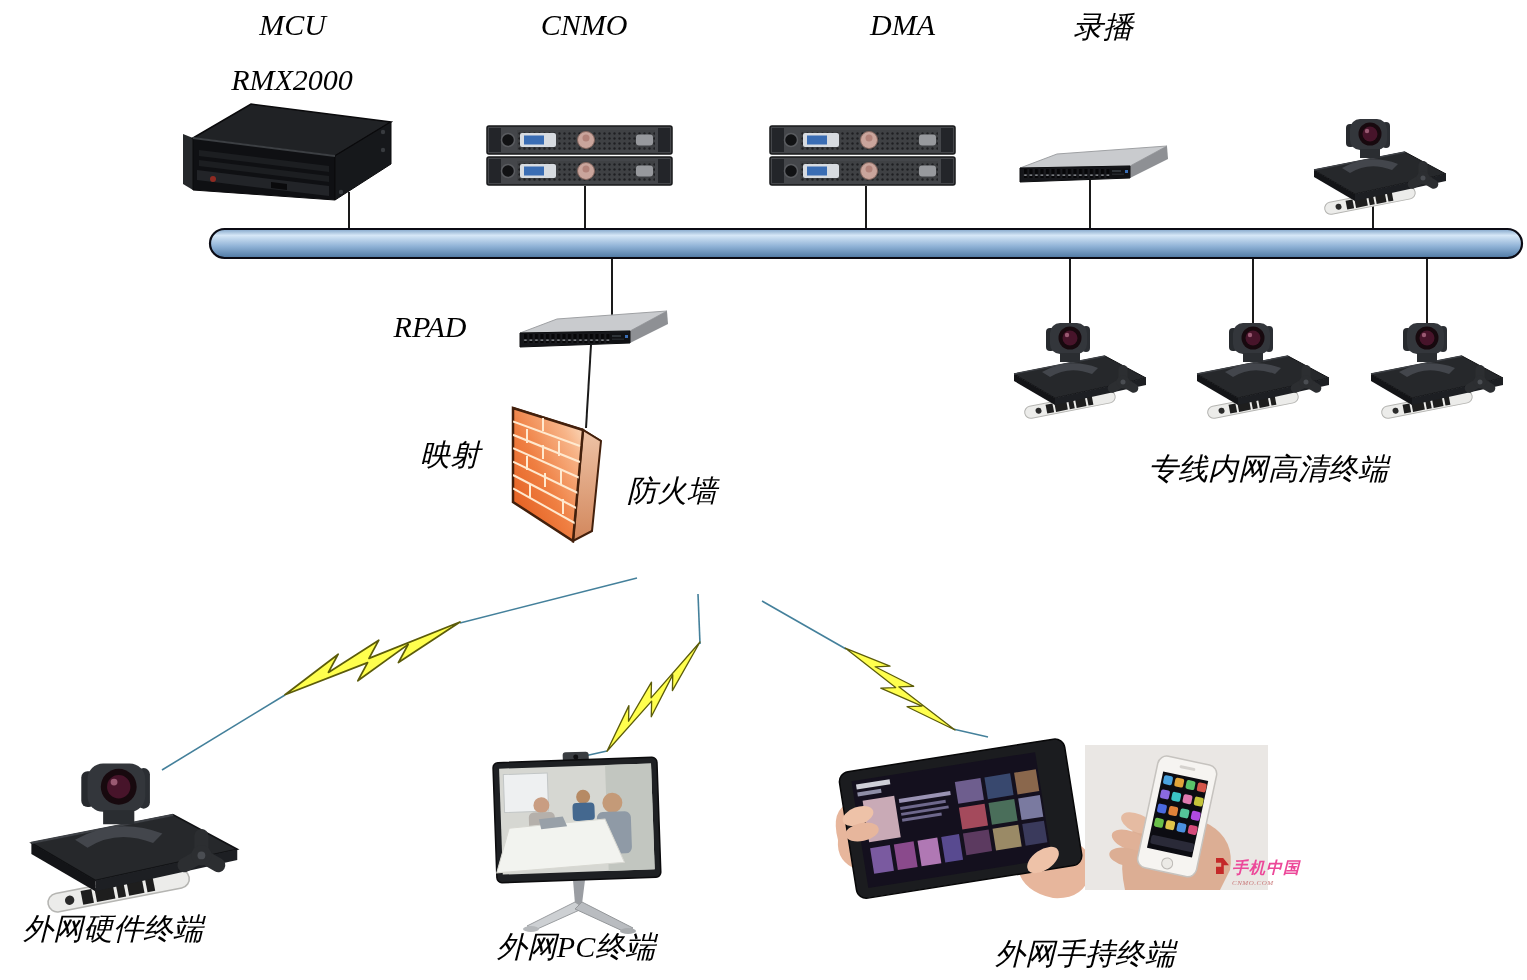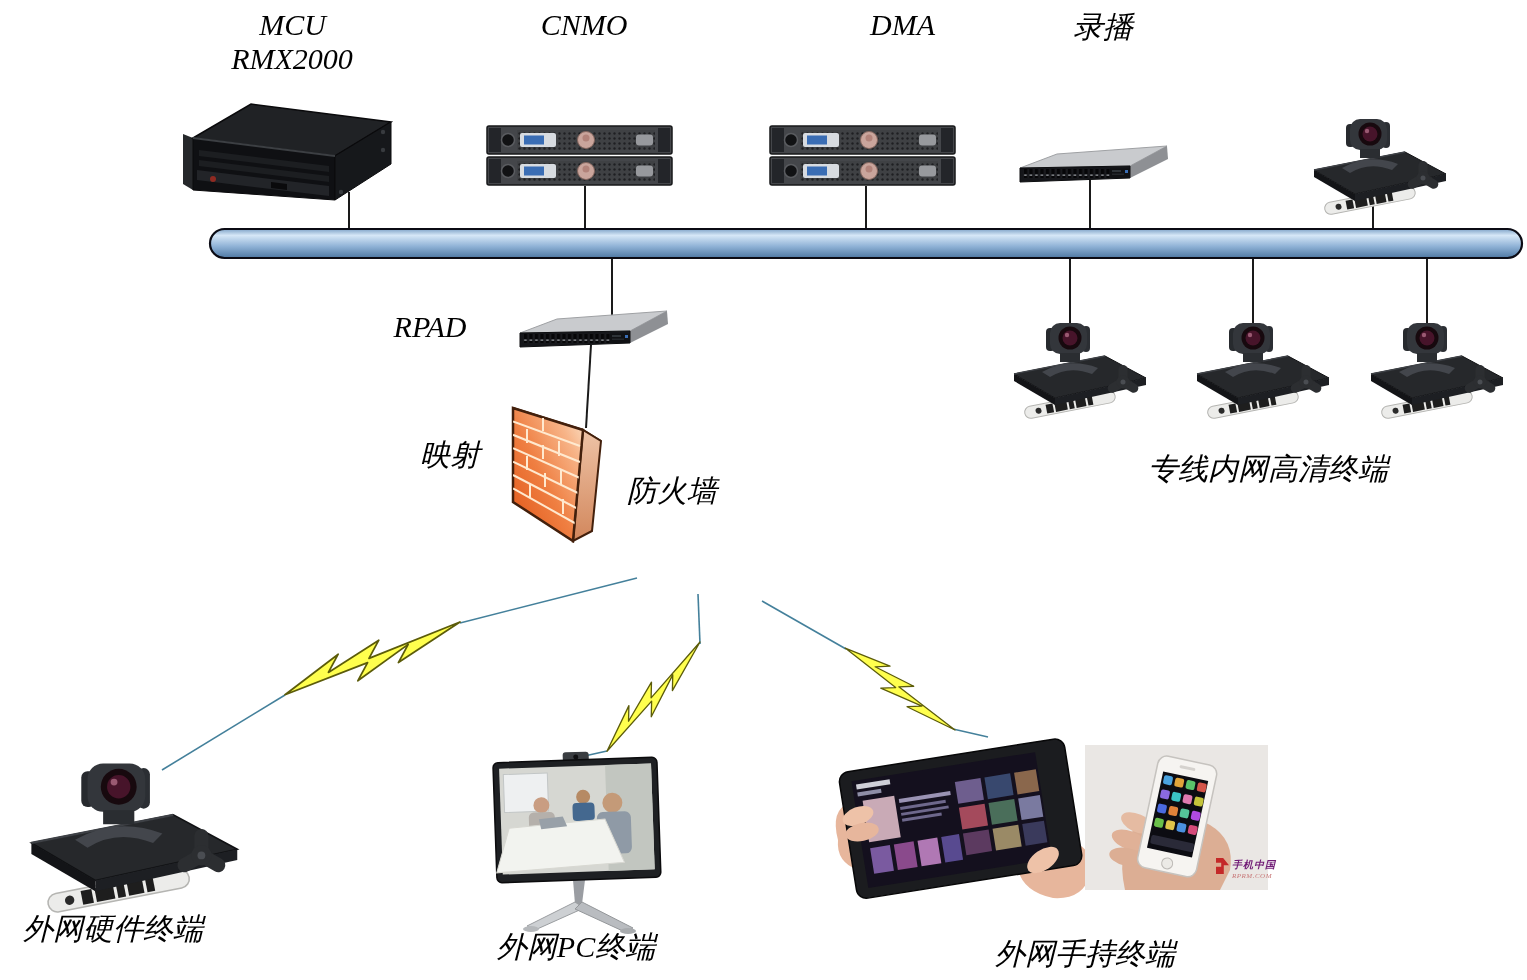--- a/index.html
+++ b/index.html
@@ -4,21 +4,21 @@
 <style>
   html,body{margin:0;padding:0;background:#fff;}
   #canvas{position:relative;width:1527px;height:980px;background:#fff;overflow:hidden;
           font-family:"Liberation Serif","DejaVu Serif",serif;font-style:italic;}
   #gfx{position:absolute;left:0;top:0;}
   .lbl{position:absolute;color:#000;font-size:30px;line-height:1.1;text-align:center;
        white-space:nowrap;font-family:"Liberation Serif","DejaVu Serif",serif;}
   .wm{position:absolute;left:1216px;top:858px;display:flex;align-items:flex-start;gap:3px;}
   .wm .mark{width:13px;height:16px;background:#c42828;clip-path:polygon(0 0,55% 0,100% 45%,60% 45%,60% 100%,0 100%,0 55%,40% 55%,40% 30%,0 30%);}
   .wm .txt{display:flex;flex-direction:column;}
-  .wm .brand{color:#701a75;font-size:10px;font-weight:bold;letter-spacing:1px;text-align:center;}
+  .wm .brand{color:#ec4899;font-size:16px;font-weight:bold;letter-spacing:1px;text-align:center;}
   .wm .site{color:#c87878;font-size:7px;letter-spacing:.5px;}
 </style>
 </head>
 <body>
 
 <div id="canvas">
 
 <svg id="gfx" width="1527" height="980" viewBox="0 0 1527 980">
   <defs>
     <linearGradient id="busGrad" x1="0" y1="0" x2="0" y2="1">
@@ -276,33 +276,33 @@
       <rect x="71" y="76.5" width="9" height="9" rx="2" fill="#6abf4a"></rect>
       <rect x="82.5" y="76.5" width="9" height="9" rx="2" fill="#e0c44a"></rect>
       <rect x="94" y="76.5" width="9" height="9" rx="2" fill="#4a90e0"></rect>
       <rect x="105.5" y="76.5" width="9" height="9" rx="2" fill="#d44a7a"></rect>
       <rect x="71" y="94" width="43.5" height="9" rx="2" fill="#2a2a38"></rect>
     </g>
   </g>
 </svg>
 
 <div class="lbl" style="left:230px;top:8px;width:125px;">MCU</div>
-<div class="lbl" style="left:218px;top:42px;width:148px;">RMX2000</div>
+<div class="lbl" style="left:218px;top:63px;width:148px;">RMX2000</div>
 <div class="lbl" style="left:520px;top:8px;width:128px;">CNMO</div>
 <div class="lbl" style="left:840px;top:8px;width:125px;">DMA</div>
 <div class="lbl" style="left:1042px;top:10px;width:122px;">录播</div>
 <div class="lbl" style="left:390px;top:310px;width:80px;">RPAD</div>
 <div class="lbl" style="left:418px;top:438px;width:64px;">映射</div>
 <div class="lbl" style="left:624px;top:438px;width:96px;margin-top:36px;">防火墙</div>
 <div class="lbl" style="left:1140px;top:452px;width:256px;">专线内网高清终端</div>
 <div class="lbl" style="left:8px;top:912px;width:210px;">外网硬件终端</div>
 <div class="lbl" style="left:486px;top:930px;width:180px;">外网PC终端</div>
 <div class="lbl" style="left:985px;top:928px;width:200px;margin-top:9px;">外网手持终端</div>
 
 <div class="wm">
   <div class="mark"></div>
   <div class="txt">
     <span class="brand">手机中国</span>
-    <span class="site">RPRM.COM</span>
+    <span class="site">CNMO.COM</span>
   </div>
 </div>
 
 </div>
 
 </body></html>

